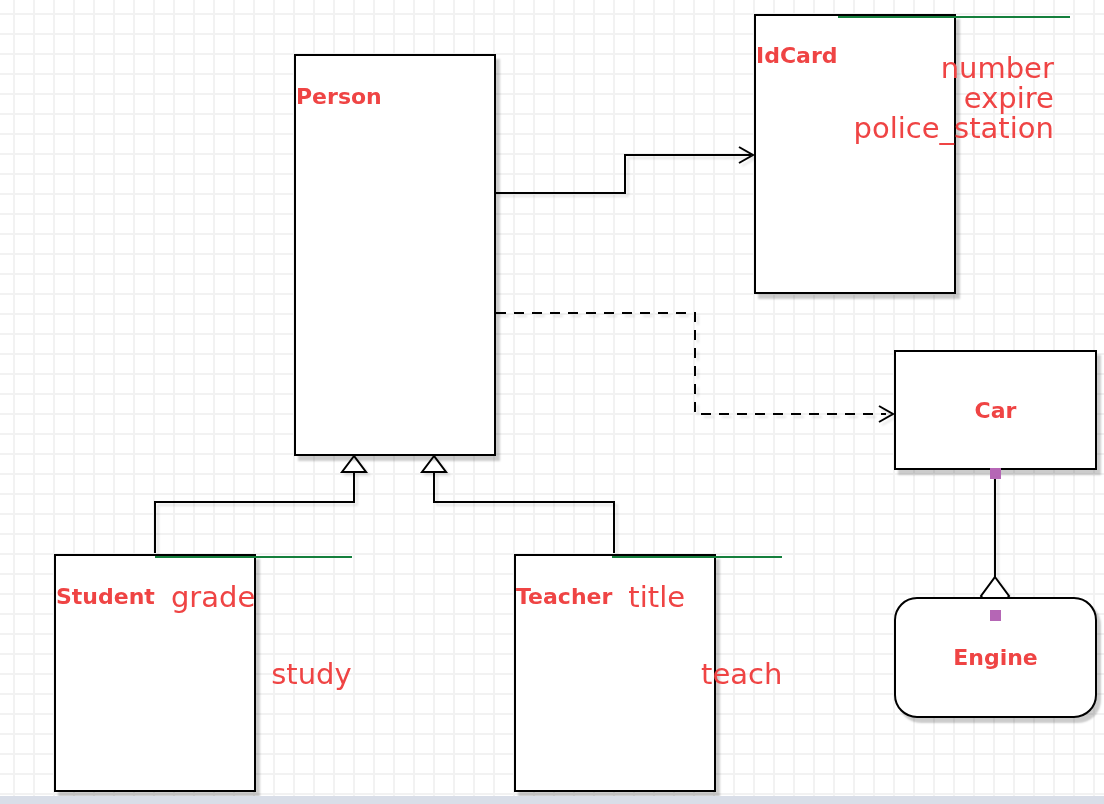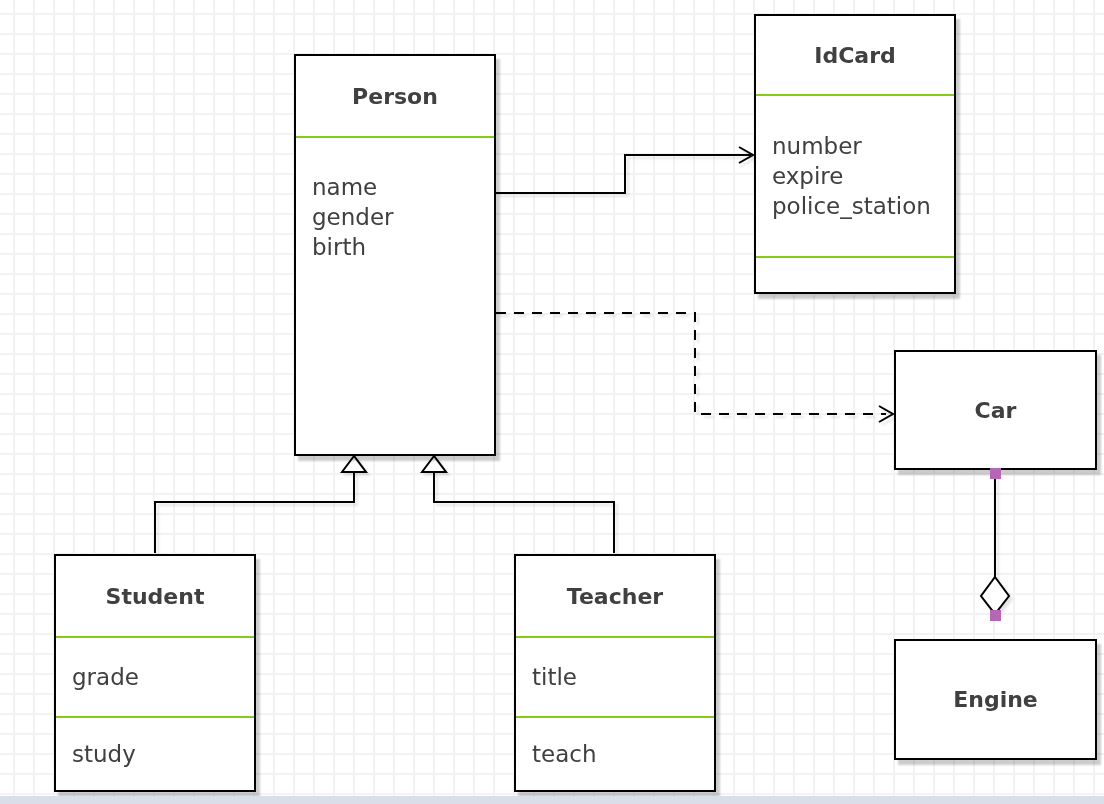--- a/index.html
+++ b/index.html
@@ -23,32 +23,33 @@
     z-index:1;
   }
   #edges path, #edges polyline, #edges polygon {
     filter:drop-shadow(3px 3px 1px rgba(0,0,0,0.10));
   }
   .uml {
     position:absolute;
     background:#ffffff;
     border:2px solid #000000;
     box-shadow:4px 5px 2px rgba(0,0,0,0.20);
-    display:flex; flex-direction:column;
+    display:flex; flex-direction:row;
     z-index:2;
-    color:#404040;
+    color:#ef4444;
+    text-align:right;
   }
   .uml .sec-title {
     display:flex; align-items:center; justify-content:center;
     font-weight:bold; font-size:22px; flex:0 0 auto;
   }
   .uml .sec-body {
     display:flex; align-items:center;
-    border-top:2px solid #84cc16;
-    font-size:23px; line-height:30px;
+    border-top:2px solid #15803d;
+    font-size:29px; line-height:30px;
     padding-left:16px;
     white-space:pre-line;
     flex:0 0 auto;
   }
   .uml .sec-fill { flex:1 1 auto; }
 
   
   #class-person  { left:294px; top:54px;  width:202px; height:402px; }
   #class-person  .sec-title { height:80px;border-radius:9px; }
   #class-person  .sec-attrs { height:160px; }
@@ -59,21 +60,21 @@
 
   #class-student { left:54px;  top:554px; width:202px; height:238px; }
   #class-student .sec-title { height:80px; }
   #class-student .sec-attrs { height:80px; }
 
   #class-teacher { left:514px; top:554px; width:202px; height:238px; }
   #class-teacher .sec-title { height:80px; }
   #class-teacher .sec-attrs { height:80px; }
 
   #class-car    { left:894px; top:350px; width:203px; height:120px; }
-  #class-engine { left:894px; top:639px; width:203px; height:121px; }
+  #class-engine { left:894px; top:597px; width:203px; height:121px;border-radius:23px; }
   .uml.simple .sec-title { flex:1 1 auto; }
 
   .handle {
     position:absolute; width:11px; height:11px;
     background:#b566b5;
     z-index:3;
   }
   #handle-car-bottom { left:990px; top:468px; }
   #handle-engine-top { left:990px; top:610px; }
 
@@ -110,23 +111,20 @@
     </g>
 
     <g>
       <path d="M995,473 V578" fill="none" stroke="#000" stroke-width="2"></path>
       <polygon points="995,577 1009,596 995,614 981,596" fill="#ffffff" stroke="#000" stroke-width="2"></polygon>
     </g>
   </svg>
 
   <div class="uml" id="class-person">
     <div class="sec-title">Person</div>
-    <div class="sec-body sec-attrs">name
-gender
-birth</div>
   </div>
 
   <div class="uml" id="class-idcard">
     <div class="sec-title">IdCard</div>
     <div class="sec-body sec-attrs">number
 expire
 police_station</div>
     <div class="sec-body sec-fill"></div>
   </div>
 

